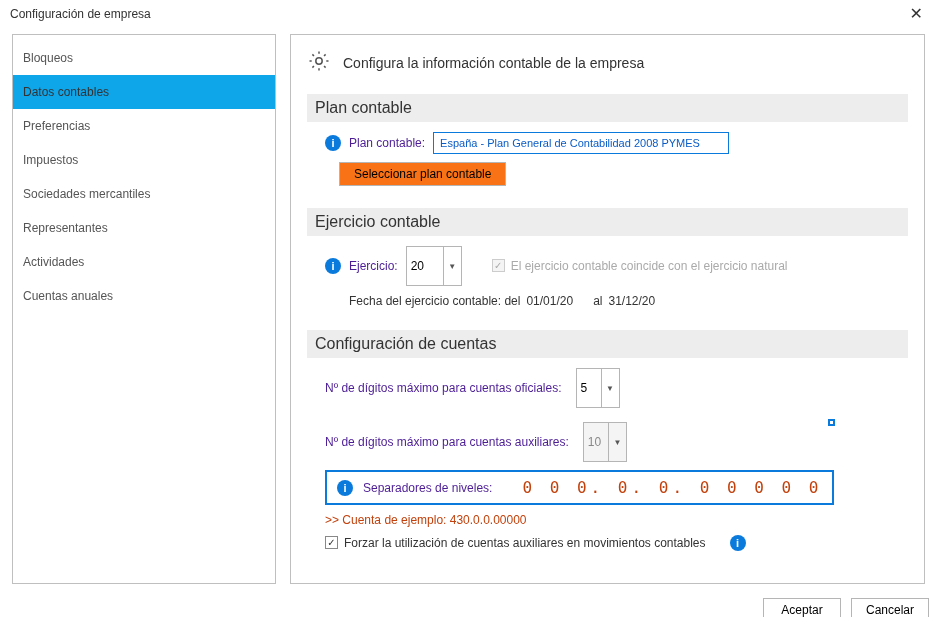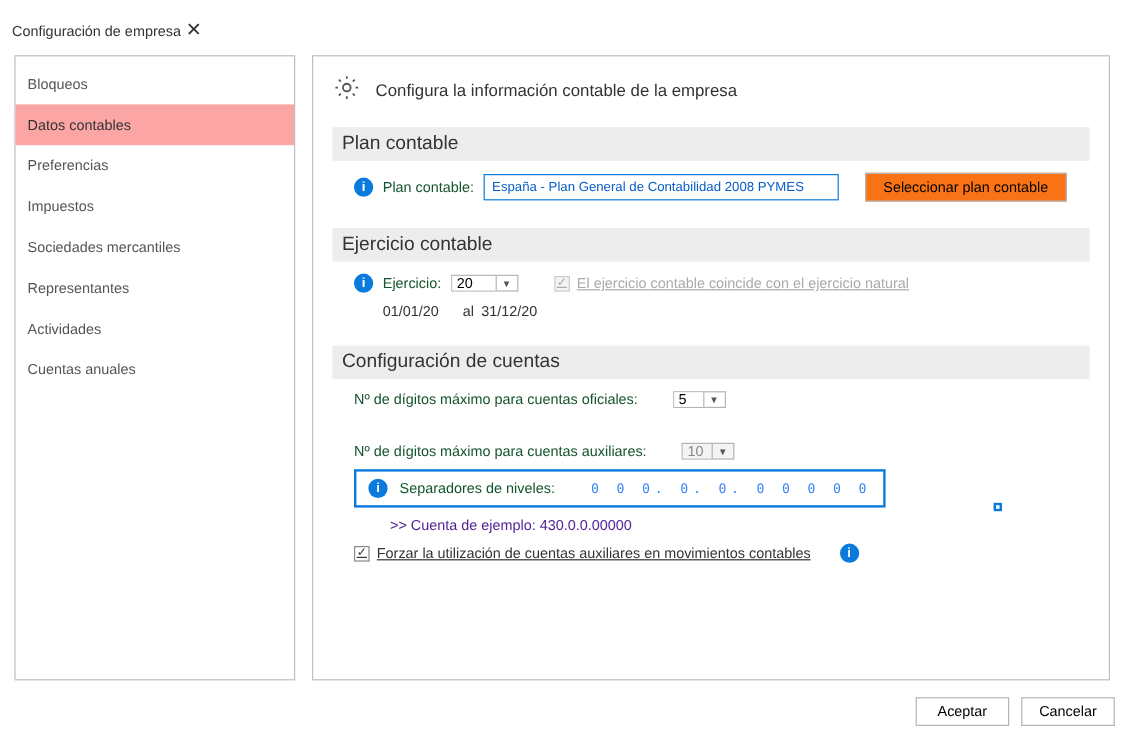--- a/index.html
+++ b/index.html
@@ -12,49 +12,50 @@
       height: 617px;
       overflow: hidden;
     }
     .window {
       display: flex;
       flex-direction: column;
       height: 100%;
     }
     .titlebar {
       display: flex;
-      align-items: center;
-      padding: 18px 10px 4px 10px;
+      justify-content: space-between;
+      align-items: center;
+      padding: 6px 10px 4px 10px;
       font-size: 12px;
     }
     .close-btn {
       font-size: 16px;
       line-height: 1;
       cursor: pointer;
       padding: 0 4px;
     }
     .content-area {
       flex: 1;
       display: flex;
       padding: 8px 12px 4px 12px;
       gap: 14px;
     }
     .sidebar {
-      width: 234px;
+      width: 264px;
       border: 1px solid #bfbfbf;
       background: #fff;
       padding-top: 6px;
     }
     .sidebar-item {
       padding: 10px 10px;
       cursor: pointer;
       color: #555;
     }
     .sidebar-item.active {
-      background: #fca5a5;
+      background: #0ea5e9;
       color: #333;
     }
     .main-panel {
       flex: 1;
       border: 1px solid #bfbfbf;
       padding: 14px 16px;
       background: #fff;
       display: flex;
       flex-direction: column;
     }
@@ -91,39 +92,39 @@
       align-items: center;
       justify-content: center;
       width: 16px;
       height: 16px;
       border-radius: 50%;
       background: #0a7bdc;
       color: #fff;
       font-size: 11px;
       font-weight: bold;
     }
-    .label { color: #14532d; }
+    .label { color: #4c1d95; }
     .text-input {
       border: 1px solid #0a7bdc;
       padding: 3px 6px;
       font-size: 11px;
       color: #0a5cc6;
       width: 296px;
       height: 22px;
     }
     .btn {
       background: #f97316;
       border: 1px solid #b5b5b5;
       padding: 4px 14px;
       font-size: 12px;
       cursor: pointer;
     }
     .combo {
       border: 1px solid #b5b5b5;
-      height: 14px;
+      height: 40px;
       display: inline-flex;
       background: #fff;
       position: relative;
     }
     .combo input {
       border: none;
       padding: 0 4px;
       width: 36px;
       font-size: 12px;
       height: 100%;
@@ -138,23 +139,21 @@
       justify-content: center;
       font-size: 8px;
       color: #555;
       cursor: pointer;
     }
     .combo.small input { width: 24px; }
     .combo.disabled { background: #f4f4f4; }
     .combo.disabled input { background: #f4f4f4; color: #888; }
     .checkbox {
       display: inline-flex;
-      align-items: center;
       gap: 6px;
-      text-decoration: underline;
     }
     .checkbox-box {
       width: 13px;
       height: 13px;
       border: 1px solid #888;
       background: #fff;
       display: inline-flex;
       align-items: center;
       justify-content: center;
       font-size: 10px;
@@ -172,26 +171,25 @@
     .separator-box {
       border: 2px solid #0a7bdc;
       padding: 6px 10px;
       display: inline-flex;
       align-items: center;
       gap: 10px;
     }
     .sep-digits {
       font-family: "Consolas", monospace;
       letter-spacing: 4px;
-      color: #3b82f6;
-      font-size: 11px;
+      color: #c2410c;
+      font-size: 16px;
     }
     .example-text {
-      color: #4c1d95;
-      margin-left: 30px;
+      color: #c2410c;
     }
     .small-square {
       position: absolute;
       right: 102px;
       top: 419px;
       width: 7px;
       height: 7px;
       border: 2px solid #0a7bdc;
       background: #fff;
     }
@@ -199,21 +197,21 @@
       display: flex;
       justify-content: flex-end;
       gap: 10px;
       padding: 10px 8px 12px 14px;
     }
     .footer .btn {
       min-width: 78px;
       background: #fff;
     }
     .date-line { padding-left: 24px; color:#333; }
-    .row-gap { gap: 29px; }
+    .row-gap { gap: 14px; }
   </style>
 </head>
 <body>
 
 <div class="window">
   <div class="titlebar">
     <span>Configuración de empresa</span>
     <span class="close-btn">✕</span>
   </div>
 
@@ -259,20 +257,21 @@
             <input type="text" value="20" style="">
             <span class="arrow">▼</span>
           </span>
           <span style="width:14px;"></span>
           <span class="checkbox disabled">
             <span class="checkbox-box checked disabled"></span>
             <span>El ejercicio contable coincide con el ejercicio natural</span>
           </span>
         </div>
         <div class="row date-line" style="gap:6px;">
+          <span>Fecha del ejercicio contable: del</span>
           <span>01/01/20</span>
           <span style="width:8px;"></span>
           <span>al</span>
           <span>31/12/20</span>
         </div>
       </div>
 
       <div class="section-header">Configuración de cuentas</div>
       <div class="section-body">
         <div class="row row-gap">

